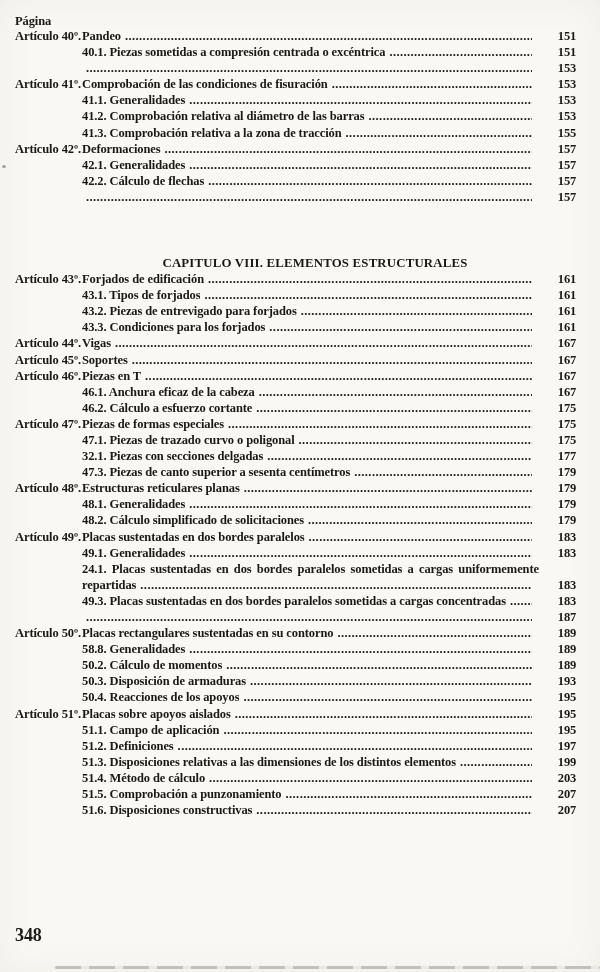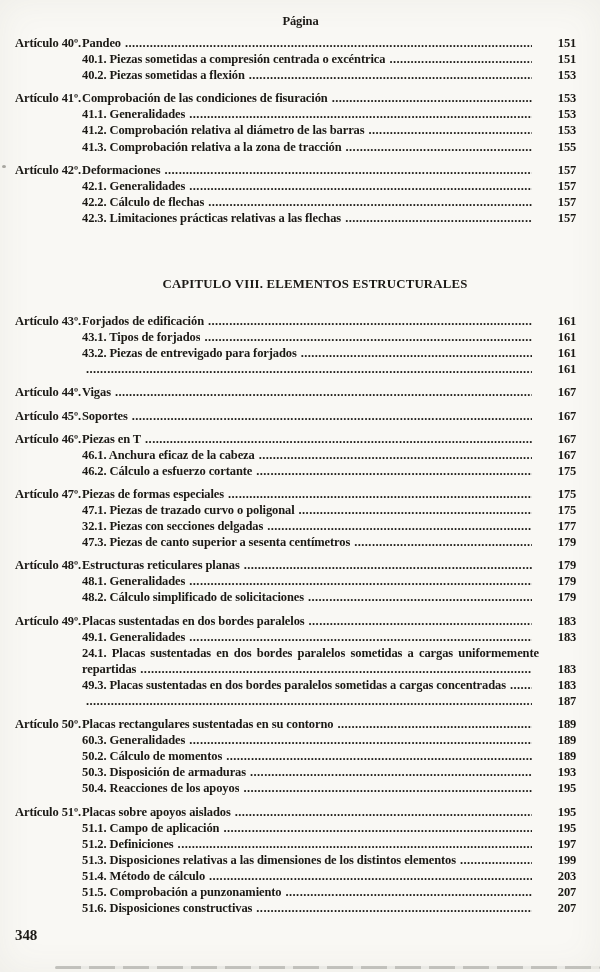--- a/index.html
+++ b/index.html
@@ -15,35 +15,34 @@
     color: #1b1915;
     font-family: "Liberation Serif", "DejaVu Serif", serif;
     font-weight: bold;
     font-size: 12.5px;
     letter-spacing: -0.1px;
     box-shadow: inset 0 0 35px rgba(100, 95, 80, 0.07);
   }
   .page-header {
     height: 14px;
     line-height: 14px;
-    text-align: center;
+    text-align: left;
   }
   .chapter-heading {
     margin-top: 50px;
-    margin-bottom: 21px;
     height: 16px;
     line-height: 16px;
     text-align: center;
     padding-left: 29px;
     font-size: 12.8px;
     letter-spacing: 0.2px;
     white-space: nowrap;
     font-family: Liberation Serif, serif;
   }
-  .article-block { margin-top: 7px; }
+  .article-block { margin-top: 0; }
   .row {
     display: flex;
     align-items: baseline;
     height: 16.1px;
     line-height: 16.1px;
   }
   .row.sub { padding-left: 67px; }
   .lbl {
     flex: 0 0 auto;
     min-width: 67px;
@@ -69,21 +68,21 @@
   }
   .pg {
     flex: 0 0 38px;
     text-align: center;
     white-space: nowrap;
   }
   .page-footer {
     position: absolute;
     left: 15px;
     top: 926px;
-    font-size: 15px;
+    font-size: 18px;
     line-height: 18px;
   }
   .scan-smudge {
     position: absolute;
     left: 55px;
     right: 0;
     top: 966px;
     height: 3px;
     border-radius: 2px;
     background: repeating-linear-gradient(90deg,
@@ -118,21 +117,20 @@
             <span class="ttl">Pandeo</span>
             <span class="leader"></span>
             <span class="pg">151</span>
           </div>
           <div class="row sub">
             <span class="ttl">40.1. Piezas sometidas a compresión centrada o excéntrica</span>
             <span class="leader"></span>
             <span class="pg">151</span>
           </div>
           <div class="row sub">
-            <span class="ttl">40.2. Piezas sometidas a flexión</span>
             <span class="leader"></span>
             <span class="pg">153</span>
           </div>
         </div>
         <div class="article-block">
           <div class="row art">
             <span class="lbl">Artículo 41º.</span>
             <span class="ttl">Comprobación de las condiciones de fisuración</span>
             <span class="leader"></span>
             <span class="pg">153</span>
@@ -164,21 +162,20 @@
             <span class="ttl">42.1. Generalidades</span>
             <span class="leader"></span>
             <span class="pg">157</span>
           </div>
           <div class="row sub">
             <span class="ttl">42.2. Cálculo de flechas</span>
             <span class="leader"></span>
             <span class="pg">157</span>
           </div>
           <div class="row sub">
-            <span class="ttl">42.3. Limitaciones prácticas relativas a las flechas</span>
             <span class="leader"></span>
             <span class="pg">157</span>
           </div>
         </div>
       </div>
       <div class="section">
         <div class="chapter-heading">CAPITULO VIII. ELEMENTOS ESTRUCTURALES</div>
         <div class="article-block">
           <div class="row art">
             <span class="lbl">Artículo 43º.</span>
@@ -190,20 +187,21 @@
             <span class="ttl">43.1. Tipos de forjados</span>
             <span class="leader"></span>
             <span class="pg">161</span>
           </div>
           <div class="row sub">
             <span class="ttl">43.2. Piezas de entrevigado para forjados</span>
             <span class="leader"></span>
             <span class="pg">161</span>
           </div>
           <div class="row sub">
+            <span class="ttl">43.3. Condiciones para los forjados</span>
             <span class="leader"></span>
             <span class="pg">161</span>
           </div>
         </div>
         <div class="article-block">
           <div class="row art">
             <span class="lbl">Artículo 44º.</span>
             <span class="ttl">Vigas</span>
             <span class="leader"></span>
             <span class="pg">167</span>
@@ -307,21 +305,21 @@
           </div>
         </div>
         <div class="article-block">
           <div class="row art">
             <span class="lbl">Artículo 50º.</span>
             <span class="ttl">Placas rectangulares sustentadas en su contorno</span>
             <span class="leader"></span>
             <span class="pg">189</span>
           </div>
           <div class="row sub">
-            <span class="ttl">60.3. Generalidades</span>
+            <span class="ttl">58.8. Generalidades</span>
             <span class="leader"></span>
             <span class="pg">189</span>
           </div>
           <div class="row sub">
             <span class="ttl">50.2. Cálculo de momentos</span>
             <span class="leader"></span>
             <span class="pg">189</span>
           </div>
           <div class="row sub">
             <span class="ttl">50.3. Disposición de armaduras</span>

